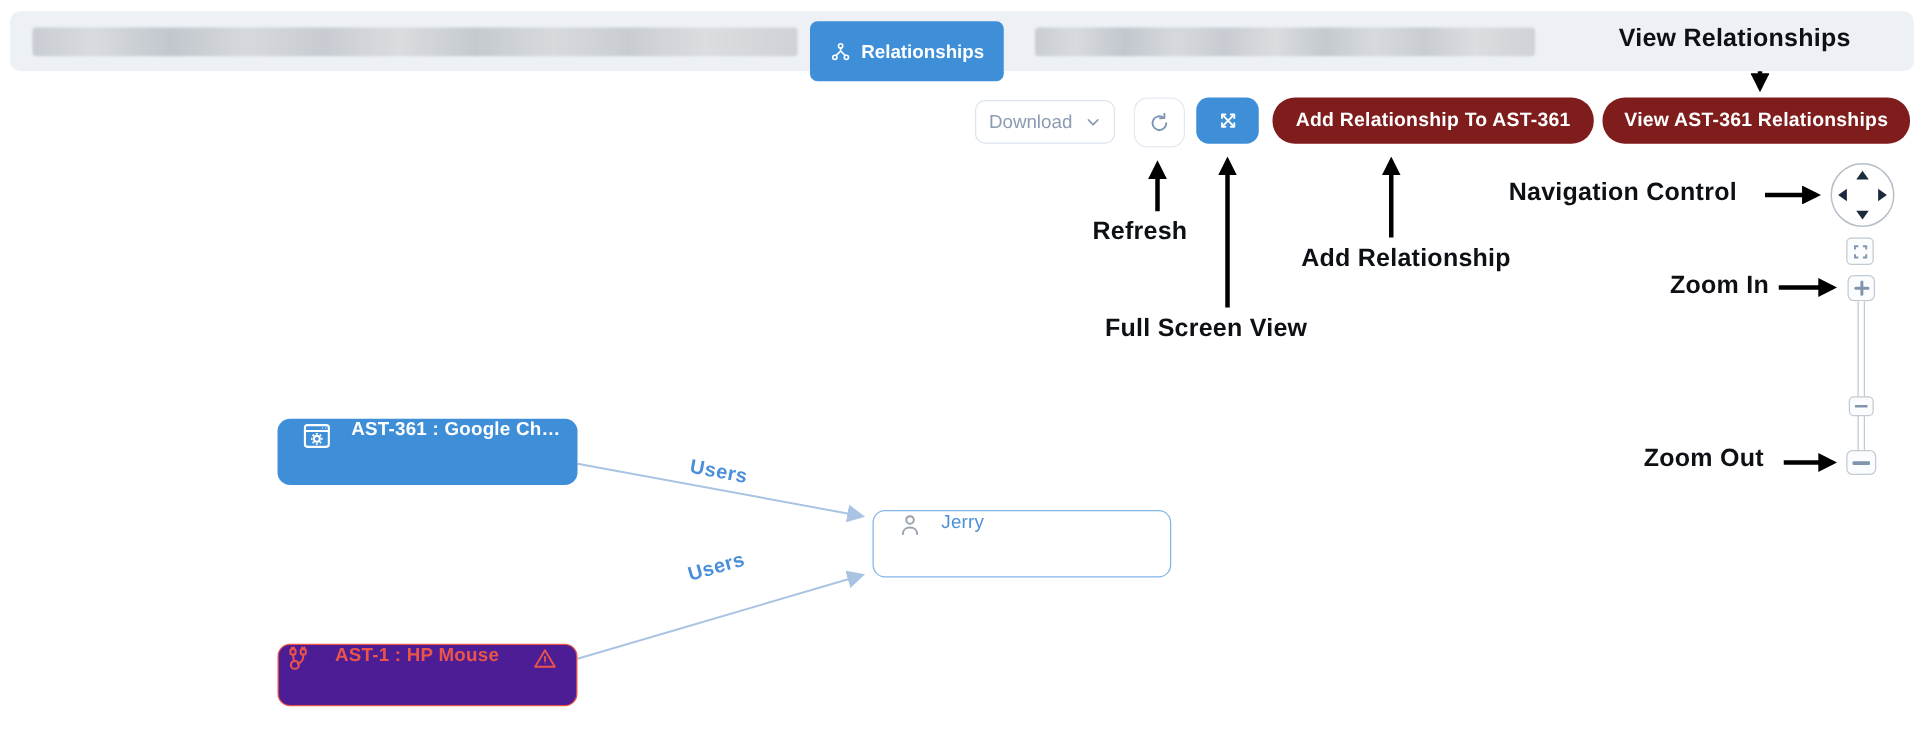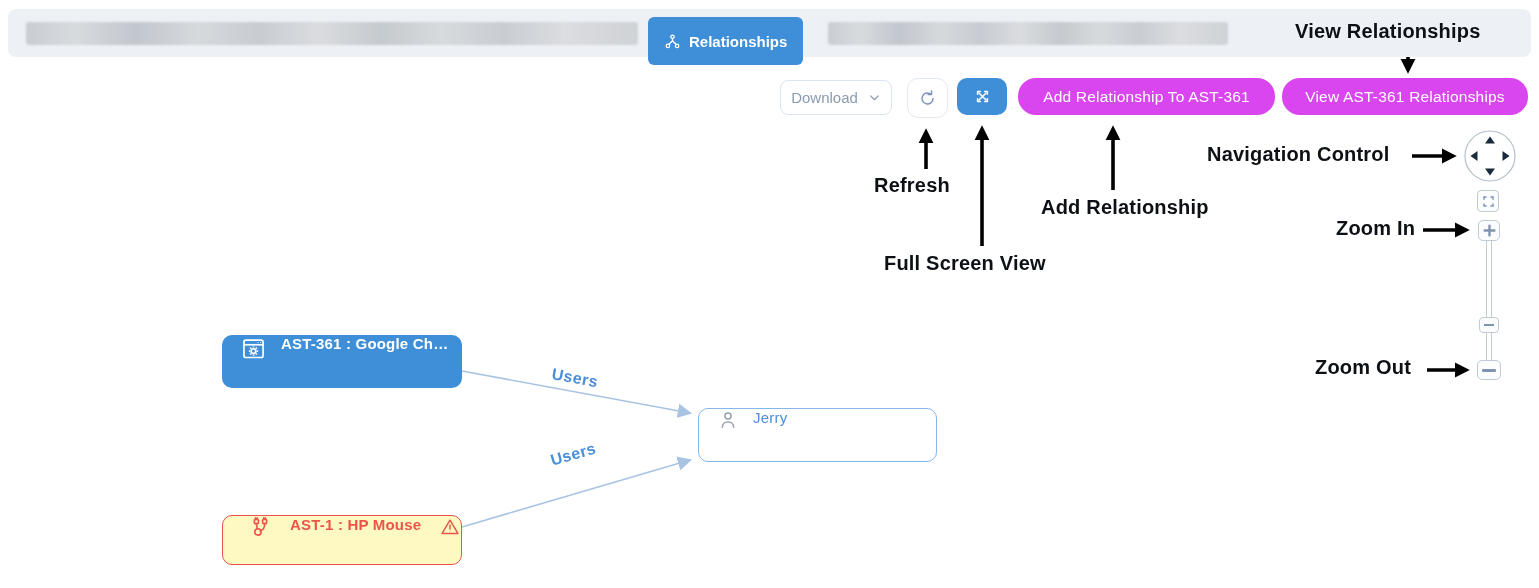--- a/index.html
+++ b/index.html
@@ -24,22 +24,22 @@
 
   
   .dl-btn { position:absolute; left:780px; top:80px; width:112px; height:35px; background:#fff;
             border:1px solid #dce4ef; border-radius:8px; color:#8b9bb1; font-size:15px;
             display:flex; align-items:center; justify-content:center; gap:10px; cursor:pointer;
             font-family:"Liberation Sans", sans-serif; }
   .icon-btn { position:absolute; display:flex; align-items:center; justify-content:center; cursor:pointer; }
   .refresh-btn { left:907px; top:78px; width:41px; height:40px; background:#fff;
                  border:1px solid #e3e9f2; border-radius:11px; }
   .fs-btn { left:957px; top:78px; width:50px; height:37px; background:#3f8fd8; border:none; border-radius:10px; }
-  .pill-btn { position:absolute; top:78px; height:37px; background:#d946ef; border:none; border-radius:18px;
-              color:#fff; font-size:15.5px; font-weight:400; cursor:pointer; letter-spacing:.2px;
+  .pill-btn { position:absolute; top:78px; height:37px; background:#7f1d1d; border:none; border-radius:18px;
+              color:#fff; font-size:15.5px; font-weight:700; cursor:pointer; letter-spacing:.2px;
               font-family:"Liberation Sans", sans-serif; }
   .add-rel { left:1018px; width:257px; }
   .view-rel { left:1282px; width:246px; }
 
   
   .navpad { position:absolute; left:1464px; top:130px; width:52px; height:52px; cursor:pointer; }
   .ctl-sq { position:absolute; background:#fbfcfe; border:1px solid #c2cad4; display:flex;
             align-items:center; justify-content:center; cursor:pointer; }
   .fit-btn { left:1477px; top:190px; width:22px; height:22px; border-radius:4px; }
   .zplus  { left:1478px; top:220px; width:22px; height:21px; border-radius:5px; }
@@ -49,22 +49,22 @@
   .zhandle .bar { width:10px; height:2px; background:#8194ad; }
   .zminus { left:1477px; top:360px; width:24px; height:20px; border-radius:5px; }
   .zminus .bar { width:14px; height:3px; background:#8194ad; border-radius:1px; }
 
   
   .node { position:absolute; display:flex; align-items:flex-start; border-radius:10px; cursor:pointer; }
   .node-ast361 { left:222px; top:335px; width:240px; height:53px; background:#3f8fd8;
                  color:#fff; padding-left:18px; gap:14px; }
   .node-jerry { left:698px; top:408px; width:239px; height:54px; background:#fff;
                 border:1.5px solid #85b6e8; color:#4a8fd8; padding-left:18px; gap:14px; }
-  .node-ast1 { left:222px; top:515px; width:240px; height:50px; background:#fef9c3;
-               border:1.5px solid #eb5449; color:#eb5449; padding:0 14px 0 26px; gap:18px; }
+  .node-ast1 { left:222px; top:515px; width:240px; height:50px; background:#4c1d95;
+               border:1.5px solid #eb5449; color:#eb5449; padding:0 14px 0 4px; gap:18px; }
   .node-label { font-size:15px; font-weight:700; letter-spacing:.2px; white-space:nowrap; }
   .node-jerry .node-label { font-weight:400; font-size:15px; }
   .warn { margin-left:auto; display:flex; }
 
   
   .edges { position:absolute; left:0; top:0; z-index:0; pointer-events:none; }
   .edge-label { position:absolute; font-size:16px; font-weight:700; color:#4a8fd8;
                 letter-spacing:.4px; z-index:1; }
   .elab1 { left:552px; top:365px; transform:rotate(10.5deg); transform-origin:left center; }
   .elab2 { left:551px; top:452px; transform:rotate(-16deg); transform-origin:left center; }

